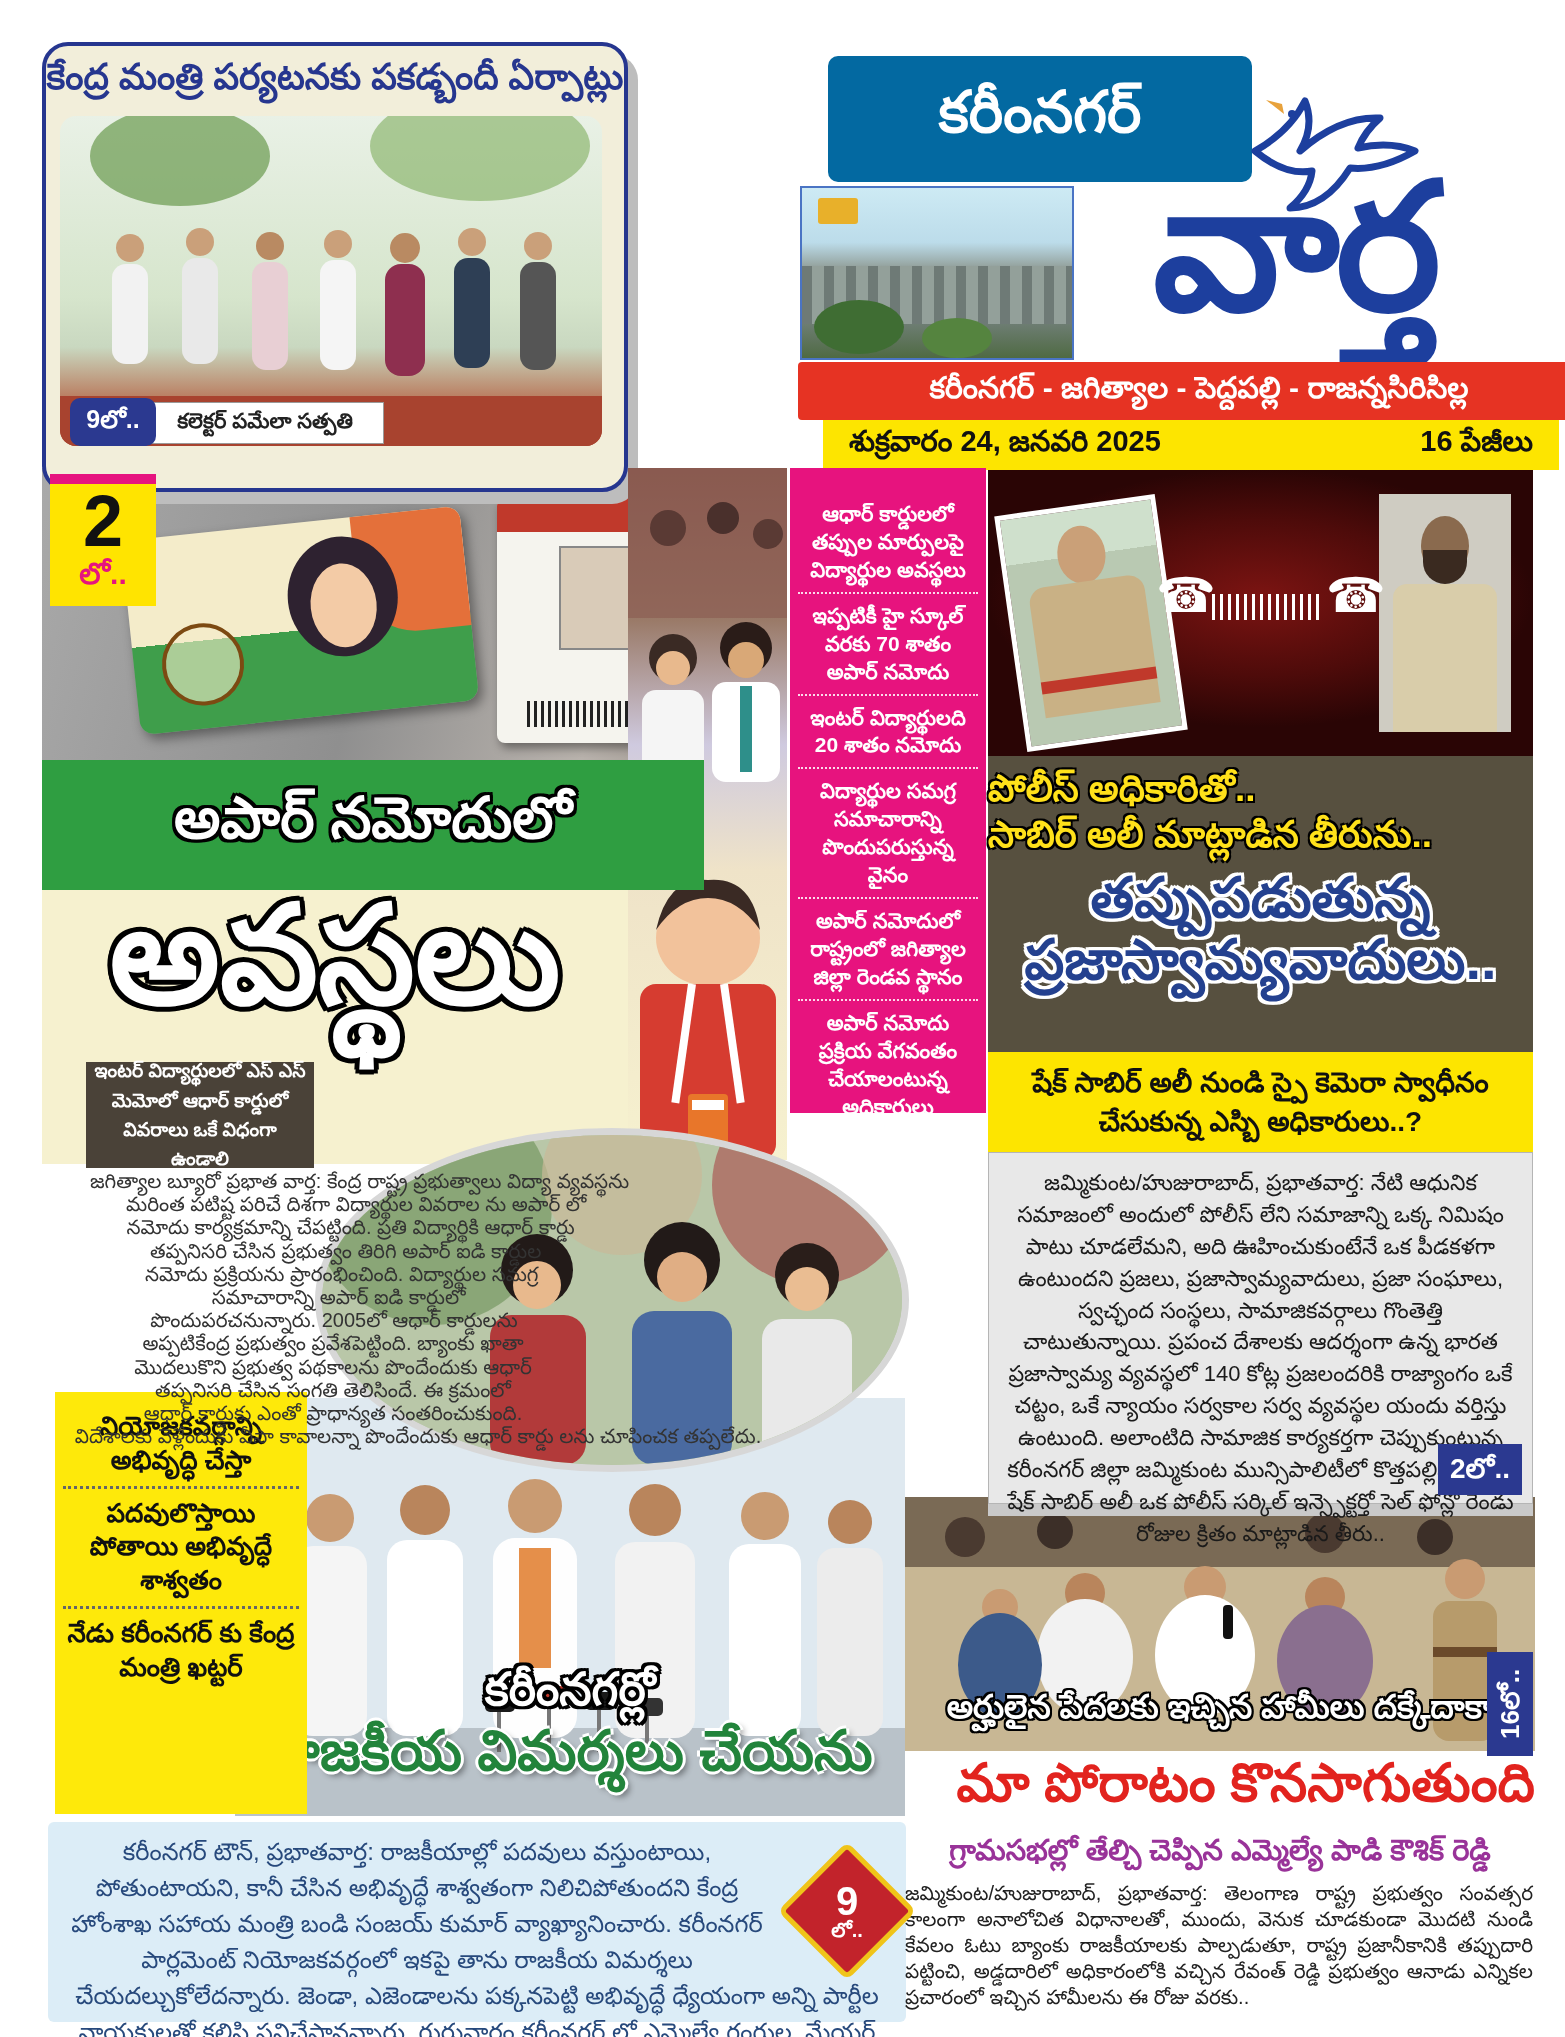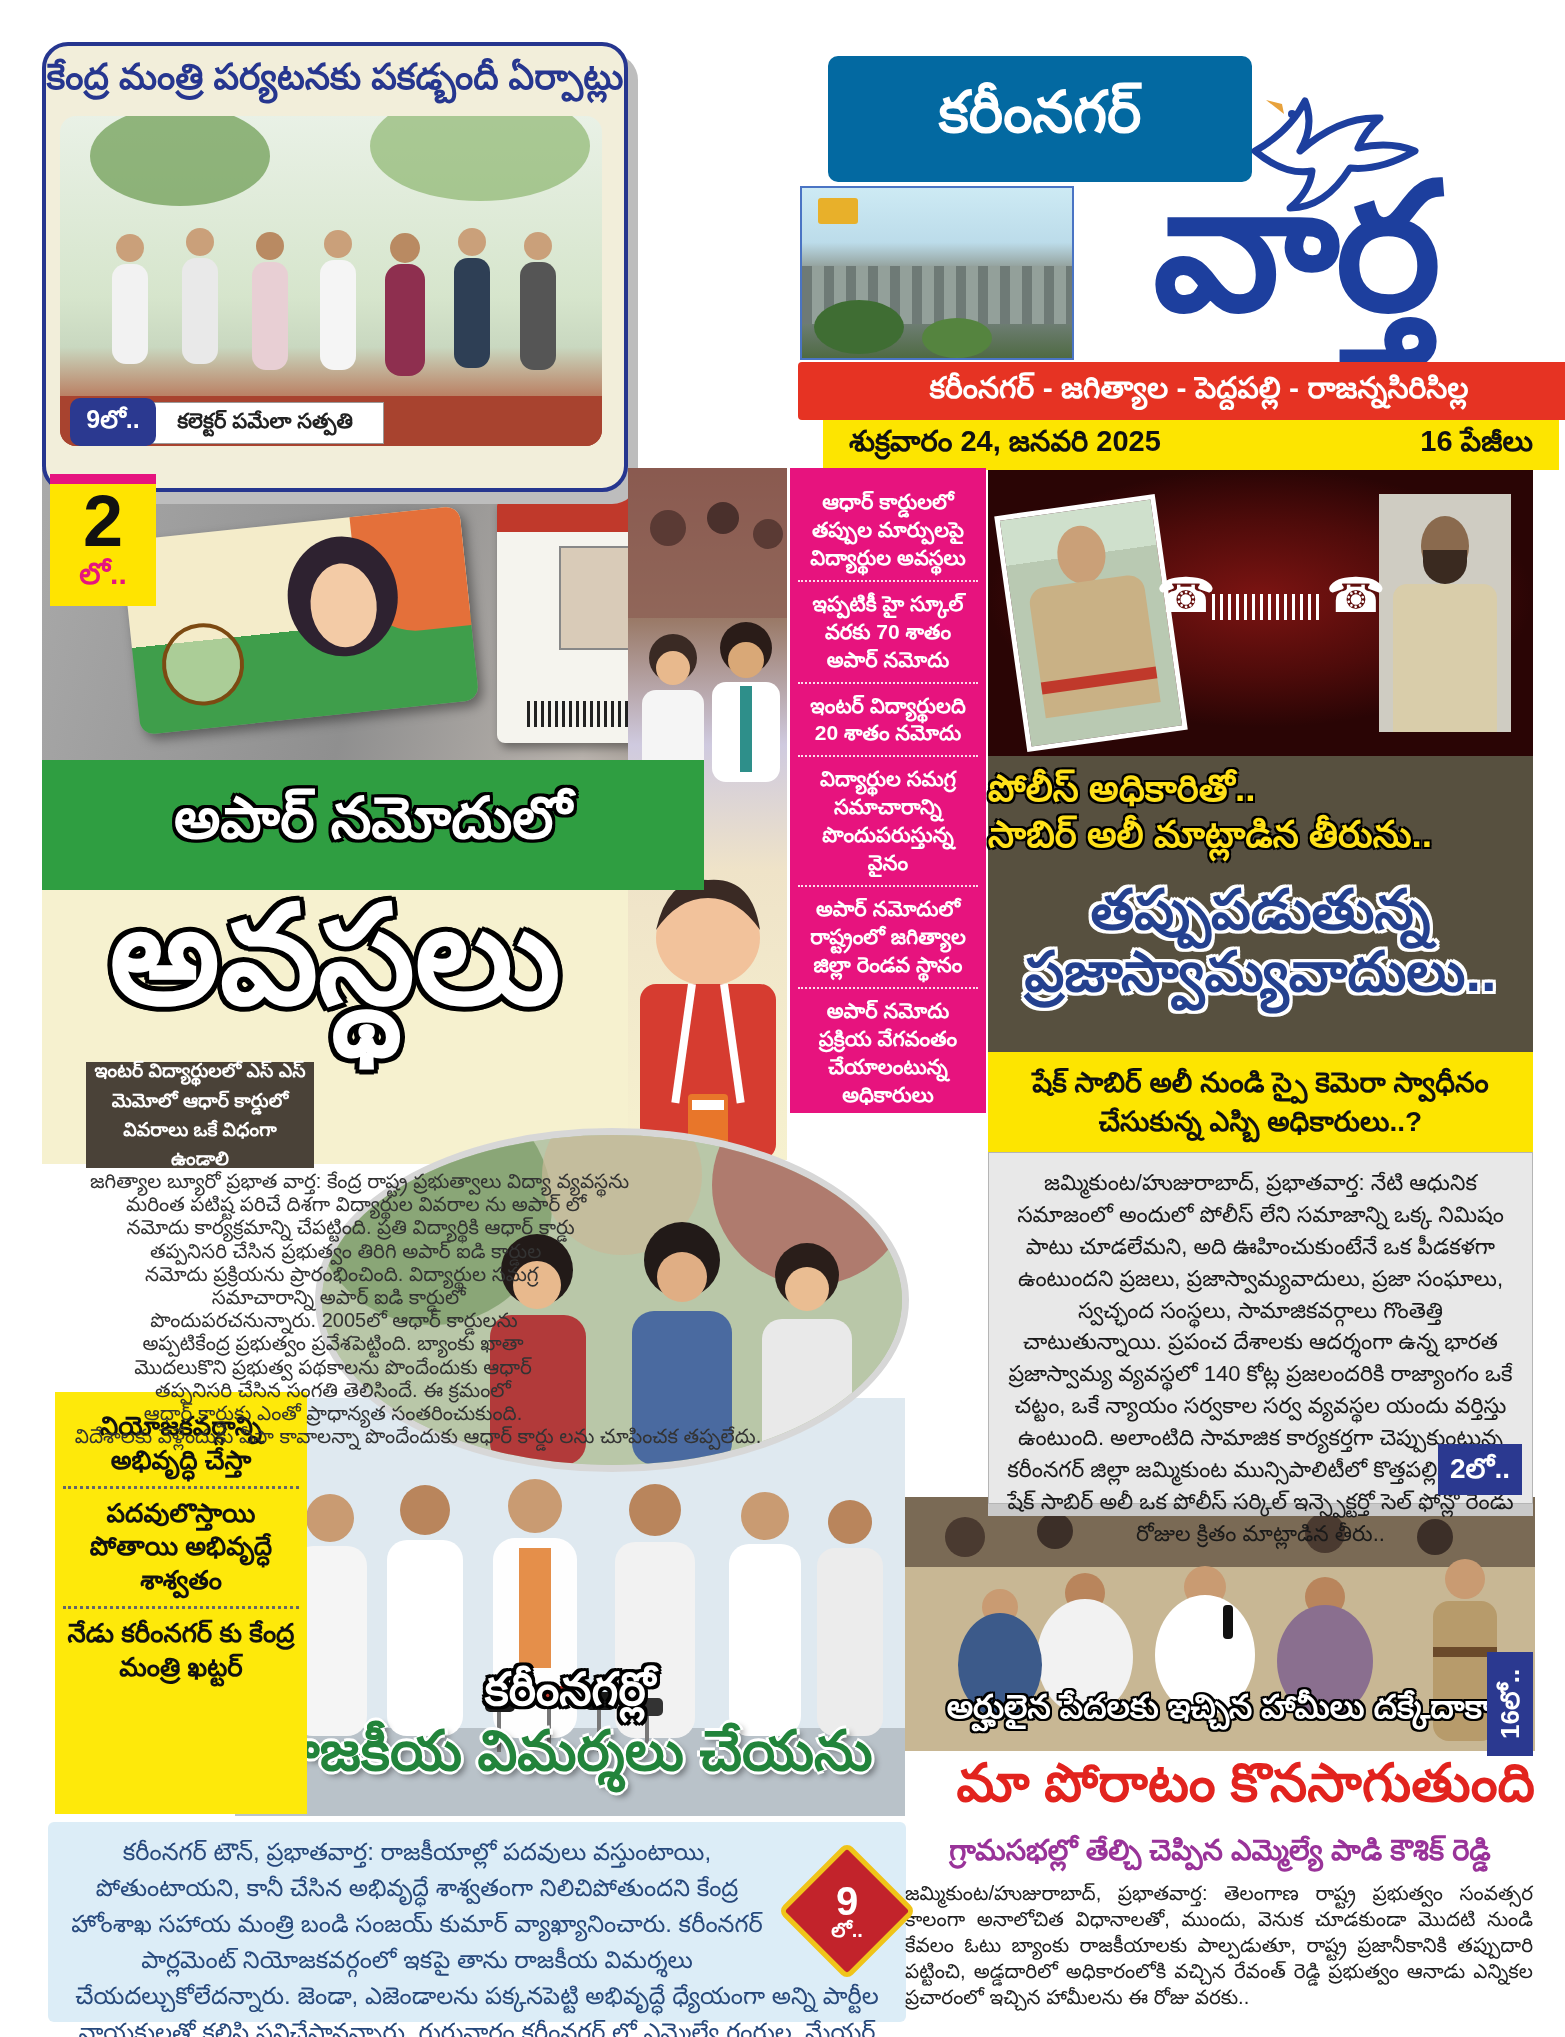--- a/index.html
+++ b/index.html
@@ -71,21 +71,21 @@
     font-size:19px;font-weight:bold;line-height:1.55;z-index:5;padding:6px 8px;box-sizing:border-box;}
   .lead-body{left:48px;top:1170px;width:740px;height:232px;font-size:20px;line-height:1.16;
     color:#333;text-align:center;z-index:4;}
   .spacer-r{float:right;width:255px;height:235px;shape-outside:ellipse(265px 245px at 100% 100%);}
   .spacer-l{float:left;width:85px;height:235px;shape-outside:ellipse(95px 215px at 0% 100%);}
   .students-ellipse{left:315px;top:1128px;width:580px;height:330px;border-radius:50%;
     border:7px solid #d7d7d7;z-index:2;background:#b9c7a8;}
 
   
   .pink-col{left:790px;top:468px;width:196px;height:645px;background:#e7137e;z-index:2;
-    padding:12px 8px;box-sizing:border-box;}
+    padding:24px 8px;box-sizing:border-box;}
   .pink-item{color:#fff;font-size:21px;font-weight:bold;line-height:1.33;text-align:center;padding:8px 2px;}
   .pink-item + .pink-item{border-top:2px dotted rgba(255,255,255,.85);}
 
   
   .call-photo{left:988px;top:468px;width:545px;height:288px;
     background:radial-gradient(closest-side at 50% 45%,#7c1412 0%,#4e0b0a 60%,#2a0505 100%);z-index:1;}
   .officer-frame{position:absolute;left:22px;top:36px;width:152px;height:228px;border:5px solid #fff;
     transform:rotate(-8deg);background:linear-gradient(#cfe0cc 0 20%,#b9c9b2 20% 100%);}
   .officer-head{position:absolute;left:52px;top:16px;width:48px;height:58px;border-radius:50%;background:#caa078;}
   .officer-body{position:absolute;left:18px;top:72px;width:116px;height:130px;border-radius:16px 16px 0 0;background:#c9b185;}
@@ -285,21 +285,21 @@
       <div class="caller-beard"></div>
       <div class="caller-body"></div>
     </div>
     <span class="phone-glyph" style="left:168px;top:104px;">☎</span>
     <div class="waveform"></div>
     <span class="phone-glyph" style="left:338px;top:104px;transform:scaleX(-1);">☎</span>
   </div>
   <div class="abs sabir-head-box">
     <div class="sabir-kicker">పోలీస్ అధికారితో..</div>
     <div class="sabir-kicker">సాబిర్ అలీ మాట్లాడిన తీరును..</div>
-    <div class="sabir-headline" style="margin-top:20px;">తప్పుపడుతున్న</div>
+    <div class="sabir-headline" style="margin-top:8px;">తప్పుపడుతున్న</div>
     <div class="sabir-headline">ప్రజాస్వామ్యవాదులు..</div>
   </div>
   <div class="abs sabir-deck ctr">షేక్ సాబిర్ అలీ నుండి స్పై కెమెరా స్వాధీనం చేసుకున్న ఎస్బి అధికారులు..?</div>
   <div class="abs sabir-body-box">
     <span>జమ్మికుంట/హుజురాబాద్, ప్రభాతవార్త: నేటి ఆధునిక సమాజంలో అందులో పోలీస్ లేని సమాజాన్ని ఒక్క నిమిషం పాటు చూడలేమని, అది ఊహించుకుంటేనే ఒక పీడకళగా ఉంటుందని ప్రజలు, ప్రజాస్వామ్యవాదులు, ప్రజా సంఘాలు, స్వచ్ఛంద సంస్థలు, సామాజికవర్గాలు గొంతెత్తి చాటుతున్నాయి. ప్రపంచ దేశాలకు ఆదర్శంగా ఉన్న భారత ప్రజాస్వామ్య వ్యవస్థలో 140 కోట్ల ప్రజలందరికి రాజ్యాంగం ఒకే చట్టం, ఒకే న్యాయం సర్వకాల సర్వ వ్యవస్థల యందు వర్తిస్తు ఉంటుంది. అలాంటిది సామాజిక కార్యకర్తగా చెప్పుకుంటున్న కరీంనగర్ జిల్లా జమ్మికుంట మున్సిపాలిటీలో కొత్తపల్లికి చెందిన షేక్ సాబిర్ అలీ ఒక పోలీస్ సర్కిల్ ఇన్స్పెక్టర్తో సెల్ ఫోన్లో రెండు రోజుల క్రితం మాట్లాడిన తీరు..</span>
     <span class="sabir-badge">2లో..</span>
   </div>
 
   <div class="abs yellow-box">
     <div class="yellow-item">నియోజకవర్గాన్ని అభివృద్ధి చేస్తా</div>

